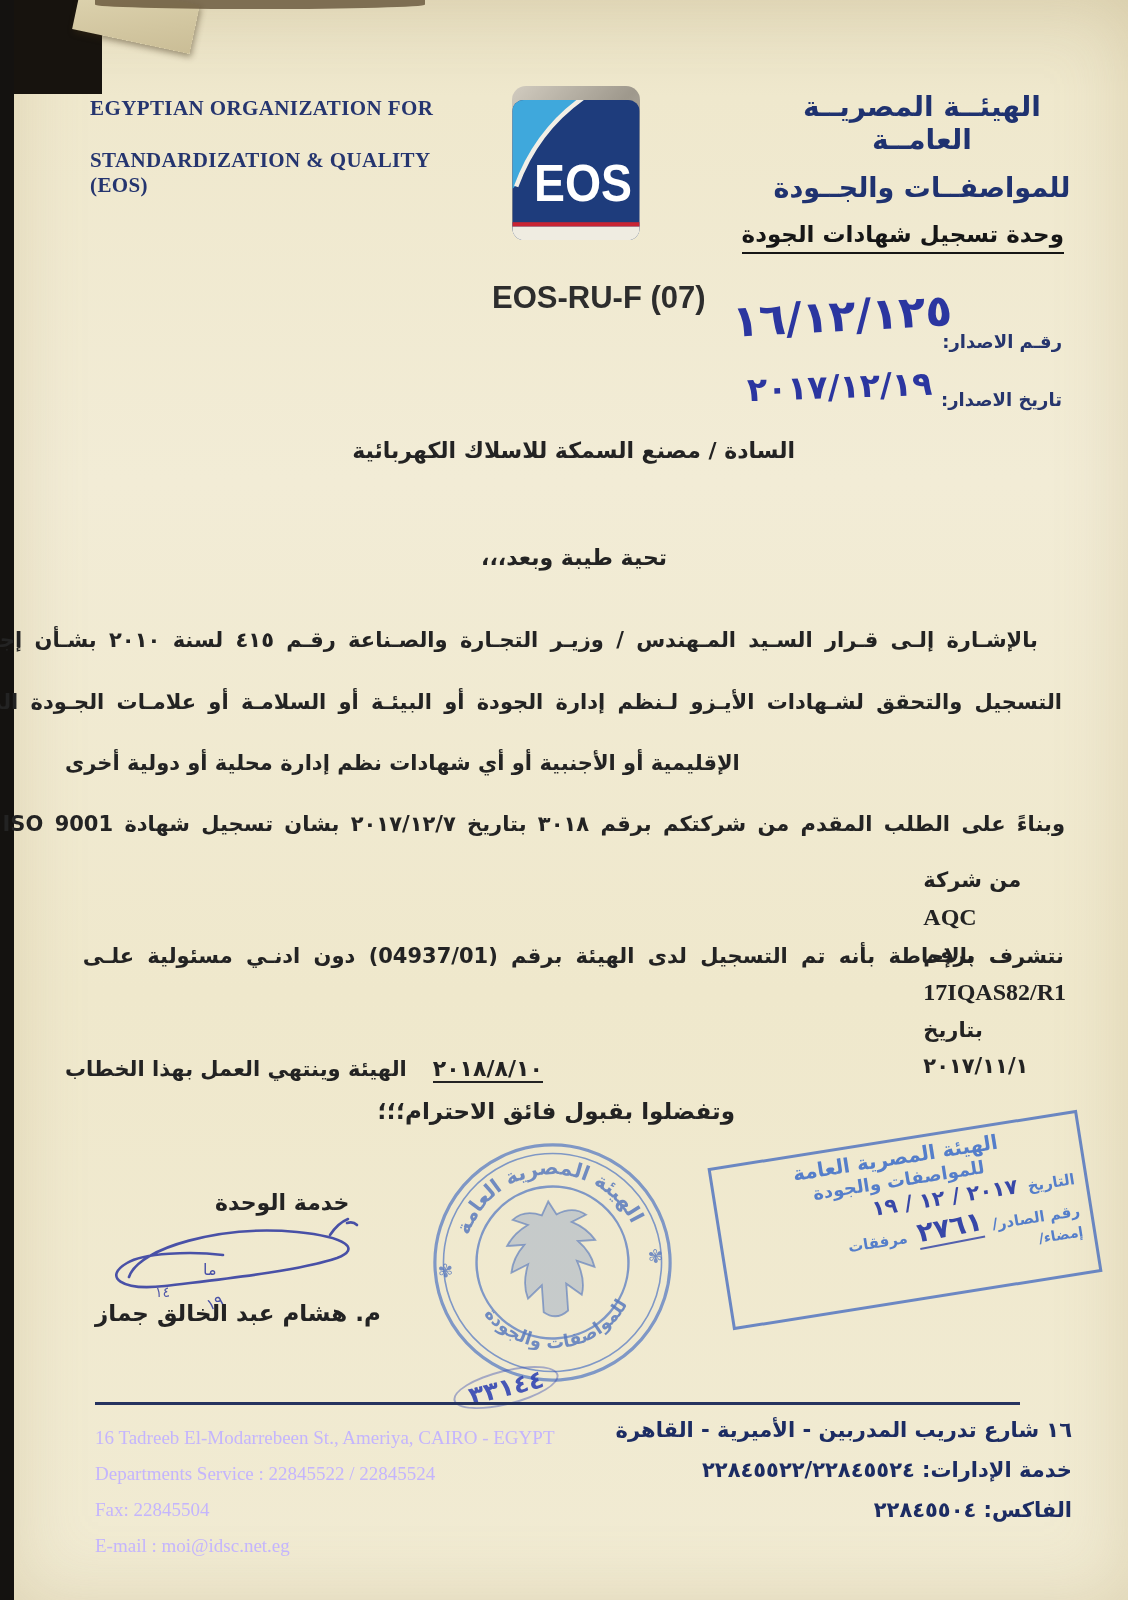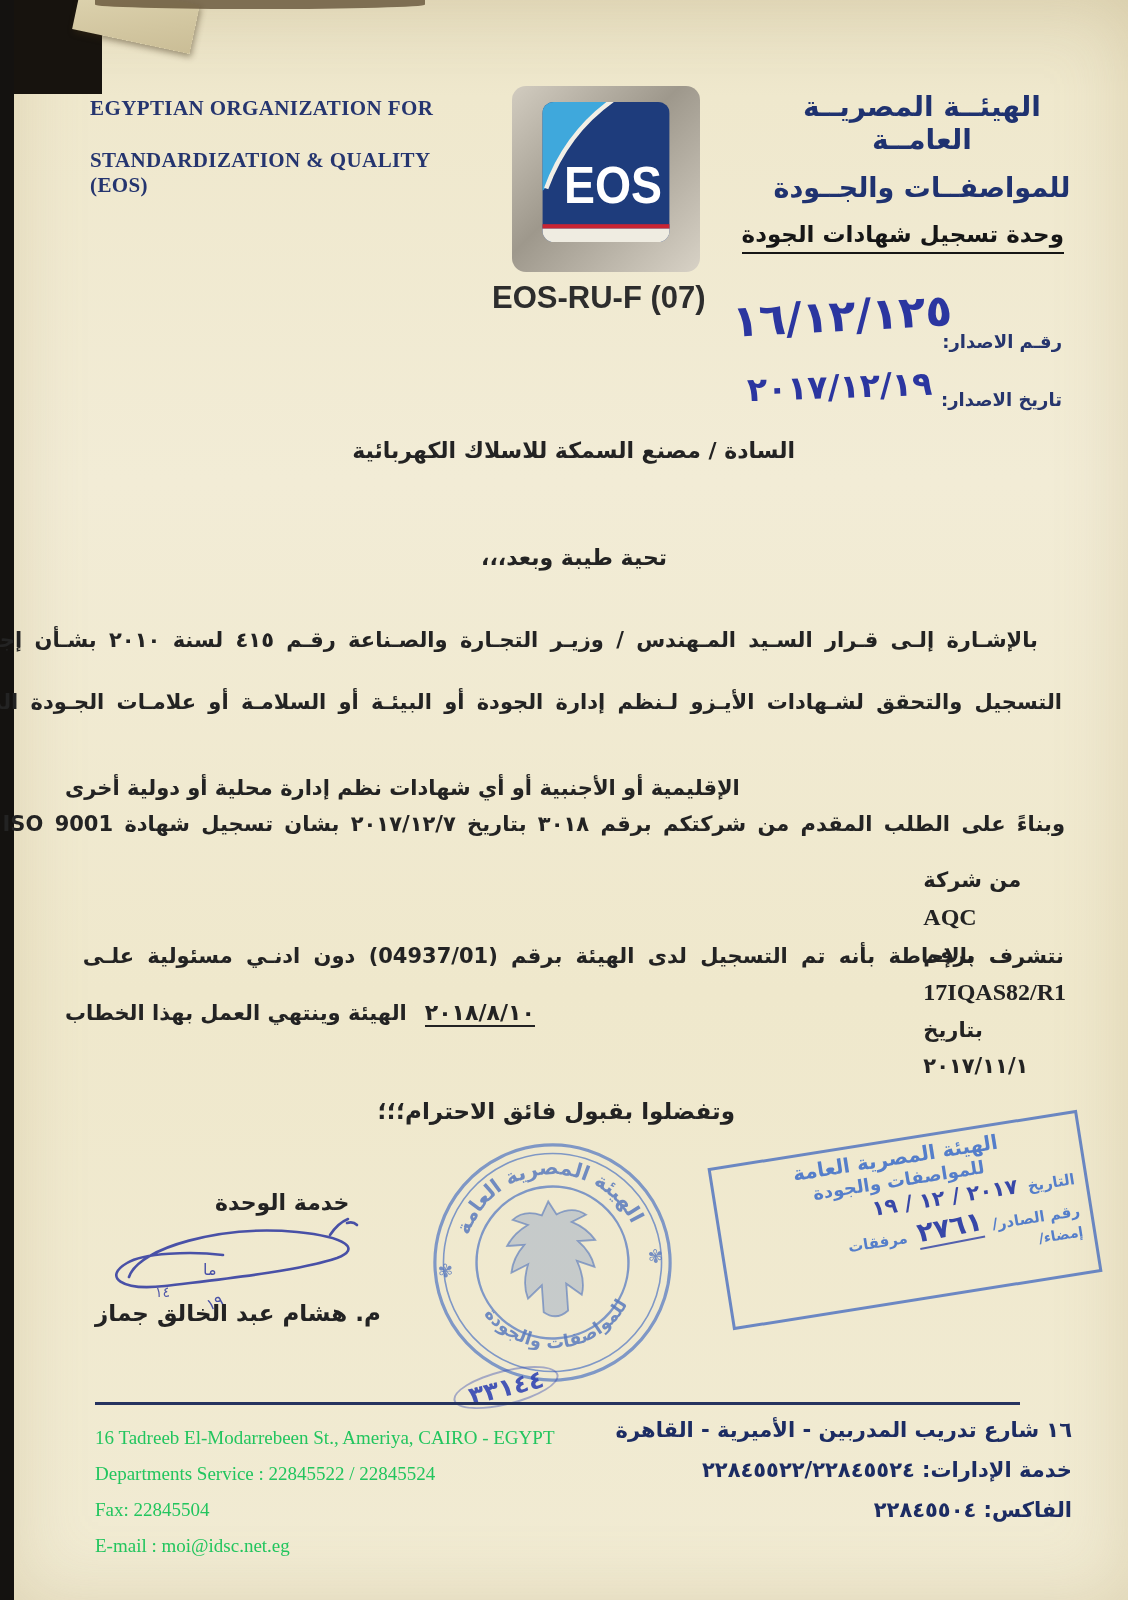--- a/index.html
+++ b/index.html
@@ -17,23 +17,23 @@
   .corner-black{left:0;top:0;width:102px;height:94px;background:#17130e;}
   .left-strip{left:0;top:0;width:14px;height:1600px;background:#141210;}
   .top-smudge{left:95px;top:0;width:330px;height:9px;background:rgba(84,66,40,.7);border-radius:0 0 50% 50%;}
   .paper-fold{left:76px;top:-8px;width:120px;height:50px;background:linear-gradient(160deg,#e0d6b2,#cabd96);
               transform:rotate(12deg);box-shadow:2px 3px 6px rgba(60,45,20,.45);}
 
   
   .org-en{left:90px;top:96px;width:390px;color:#25356f;font-family:"Liberation Serif","DejaVu Serif",serif;
           font-weight:bold;font-size:21px;letter-spacing:.4px;}
   .org-en div{margin-bottom:27px;}
-  .logo-wrap{left:512px;top:86px;width:156px;height:154px;padding:16px;
+  .logo-wrap{left:512px;top:86px;width:128px;height:154px;padding:0;
              background:linear-gradient(135deg,#d2ccc0,#9e988c 45%,#d8d2c6);border-radius:14px;
-             display:flex;align-items:flex-start;justify-content:center;}
+             display:flex;align-items:flex-end;justify-content:center;}
   .logo-wrap svg{width:132px;height:140px;display:block;}
   .org-ar{right:38px;top:90px;width:336px;text-align:center;color:#1f3270;font-weight:bold;}
   .org-ar .l1{font-size:28px;margin-bottom:16px;}
   .org-ar .l2{font-size:27px;}
   .unit-title{right:64px;top:221px;font-size:23px;font-weight:bold;color:#161616;
               border-bottom:2px solid #161616;padding-bottom:5px;}
   .form-code{left:492px;top:280px;font-family:"Liberation Sans",sans-serif;font-weight:bold;
              font-size:31px;color:#2d2d2d;}
 
   
@@ -42,26 +42,26 @@
   .issue-no-value{right:176px;top:290px;font-size:44px;transform:rotate(-3deg);}
   .issue-date-value{right:196px;top:367px;font-size:33px;transform:rotate(-2deg);}
 
   
   .btxt{color:#232323;font-weight:bold;font-size:21px;}
   .addr1{right:333px;top:438px;font-size:22px;}
   .addr2{right:146px;top:491px;font-size:21px;}
   .greet{right:461px;top:545px;font-size:22px;}
   .p1l1{right:90px;top:628px;word-spacing:5px;}
   .p1l2{right:66px;top:690px;word-spacing:5px;}
-  .p1l3{left:65px;top:776px;}
+  .p1l3{left:65px;top:751px;}
   .p2l1{right:63px;top:812px;word-spacing:4px;}
   .p2l2{right:62px;top:868px;display:flex;direction:ltr;gap:12px;align-items:baseline;flex-direction:column;}
   .latin{font-family:"Liberation Serif","DejaVu Serif",serif;font-size:24px;}
   .p3l1{right:64px;top:944px;word-spacing:6px;}
-  .p3l2{left:65px;top:1000px;display:flex;direction:ltr;gap:18px;align-items:baseline;}
+  .p3l2{left:65px;top:1056px;display:flex;direction:ltr;gap:26px;align-items:baseline;}
   .expiry{border-bottom:2.5px solid #232323;font-size:22px;}
   .closing{right:393px;top:1098px;font-size:23px;margin-left:38px;}
 
   
   .sig-title{left:215px;top:1190px;font-size:22px;}
   .sig-name{left:95px;top:1300px;font-size:23px;}
   .sig-svg{left:95px;top:1205px;}
 
   
   .round-stamp{left:430px;top:1140px;opacity:.82;transform:rotate(-4deg);pointer-events:none;}
@@ -76,21 +76,21 @@
   .rect-stamp .lbl{font-size:15px;}
   .stamp-ink{color:#2e3fa6;}
   .serial{font-size:27px;border-bottom:2px solid rgba(46,63,166,.85);transform:rotate(-2deg);}
   .r5{font-size:14px;margin-top:0px;}
 
   
   .foot-note{left:452px;top:1370px;transform:rotate(-14deg);font-size:25px;color:rgba(51,70,178,.9);
              font-weight:bold;border:2px solid rgba(51,70,178,.4);border-radius:50%;padding:1px 14px;}
   .foot-rule{left:95px;top:1402px;width:925px;height:3px;background:#26335f;}
   .foot-en{left:95px;top:1420px;font-family:"Liberation Serif","DejaVu Serif",serif;
-           font-size:19px;color:#22c55e;line-height:36px;}
+           font-size:19px;color:#c4b5fd;line-height:36px;}
   .foot-ar{right:56px;top:1410px;direction:rtl;text-align:right;color:#1c2c63;
            font-weight:bold;font-size:21px;line-height:40px;}
 </style>
 </head>
 <body>
 
 <div id="page">
   <div id="paper"></div>
   <div class="abs corner-black"></div>
   <div class="abs paper-fold"></div>

